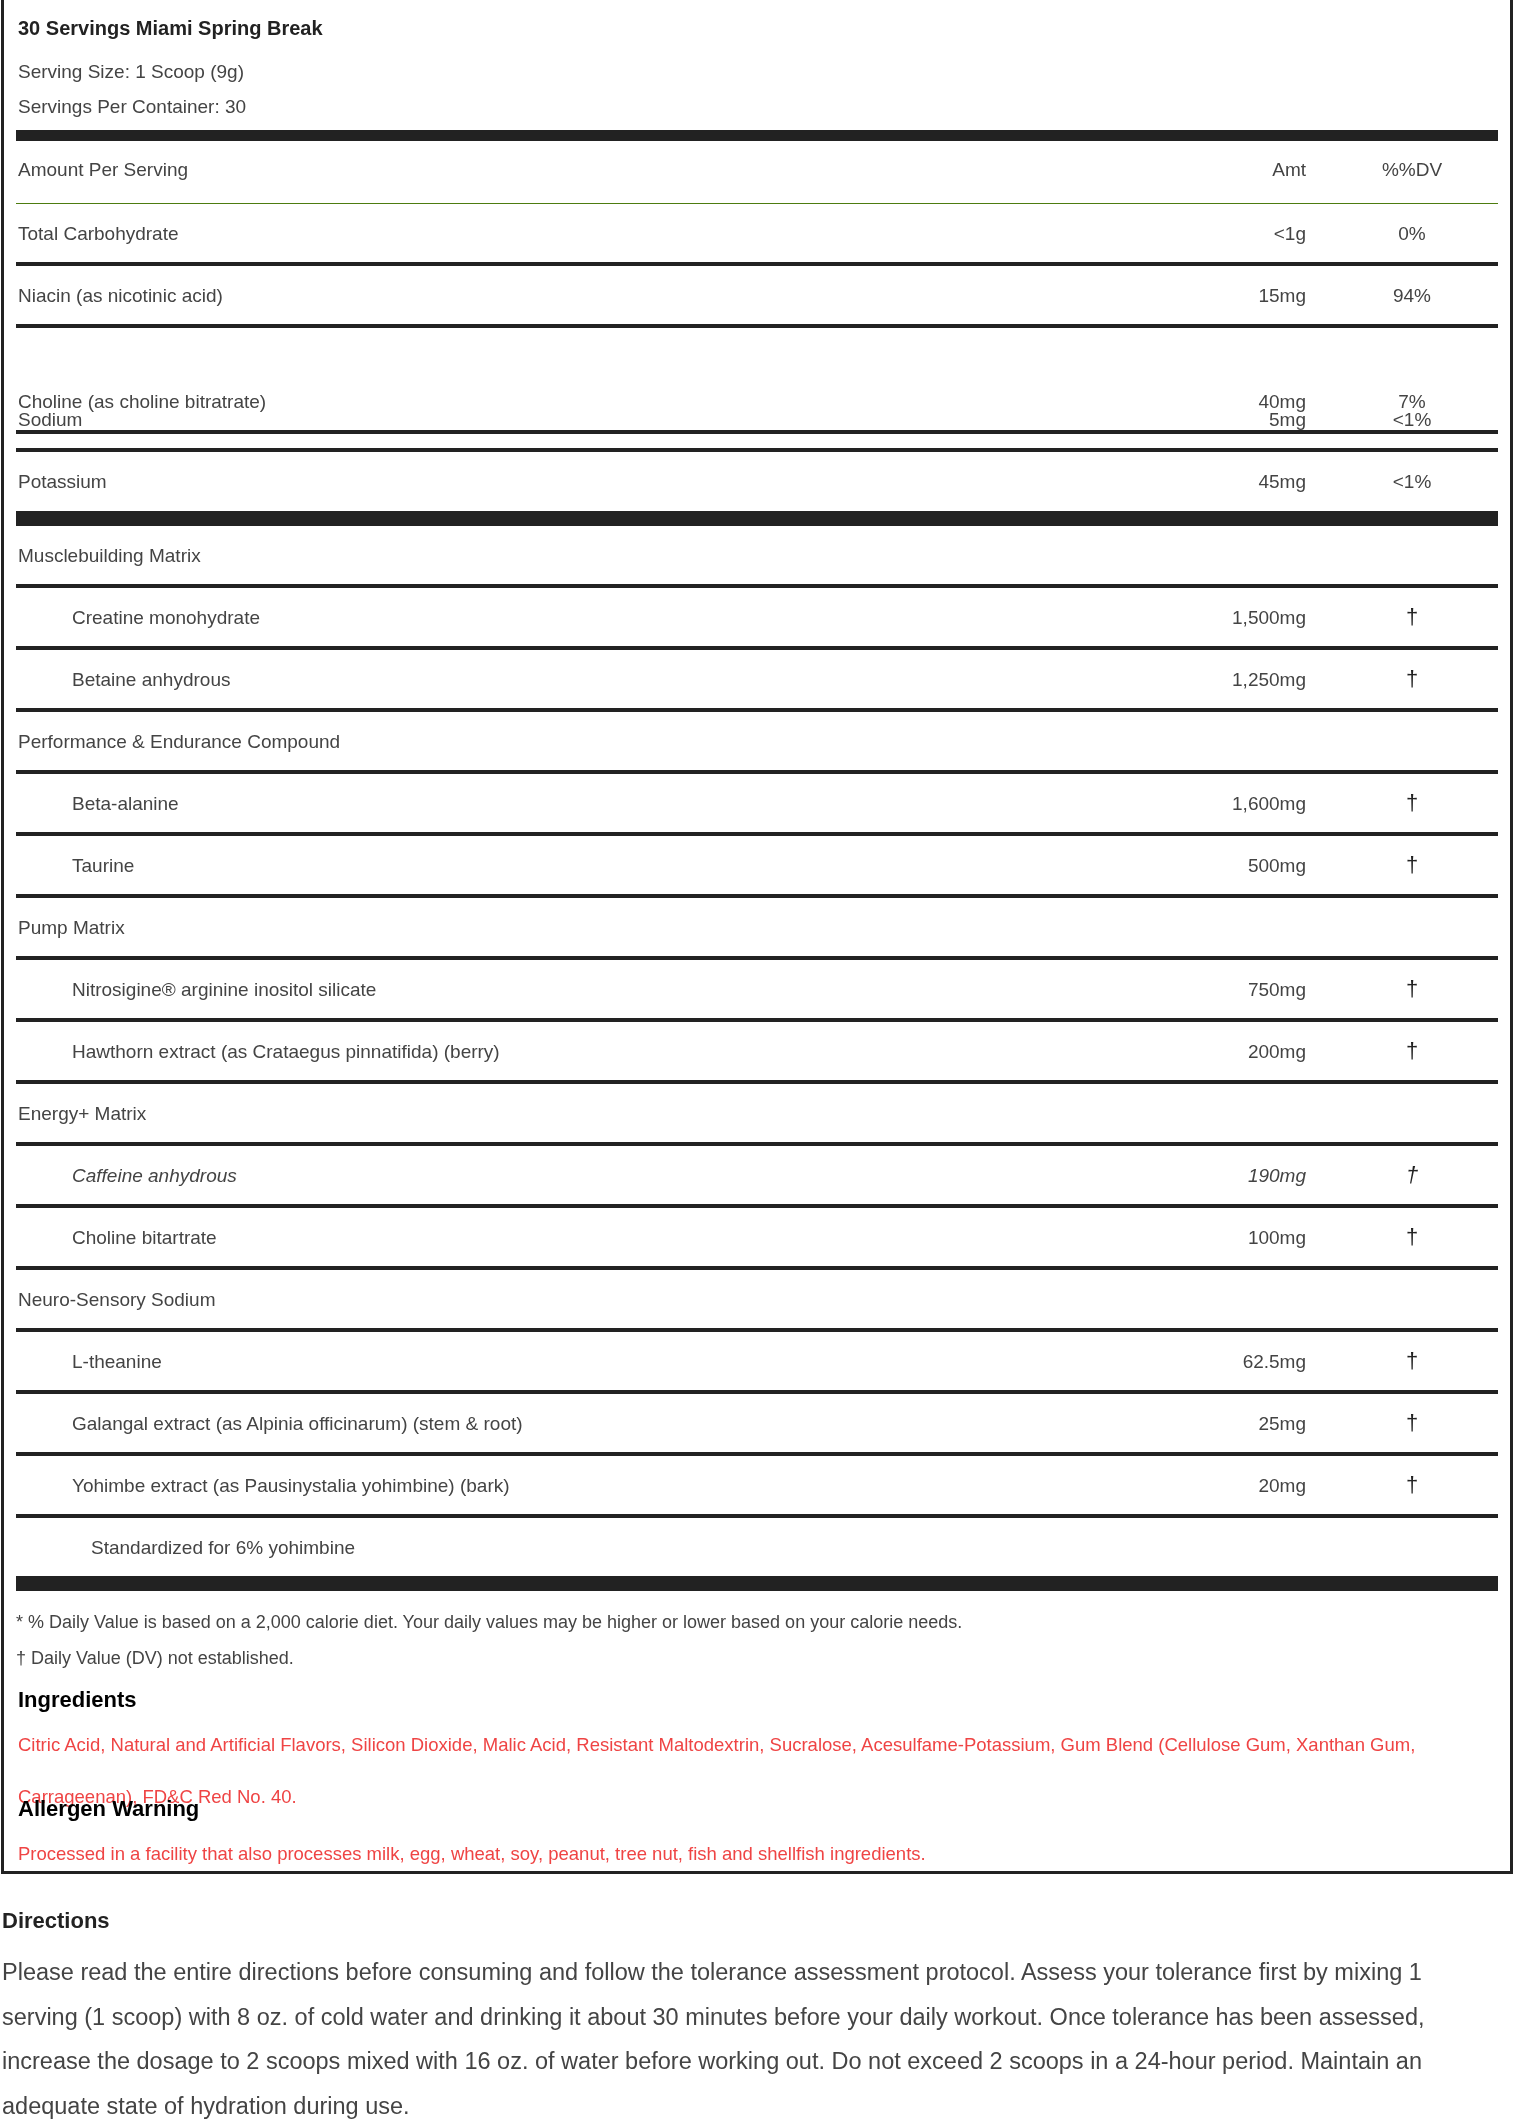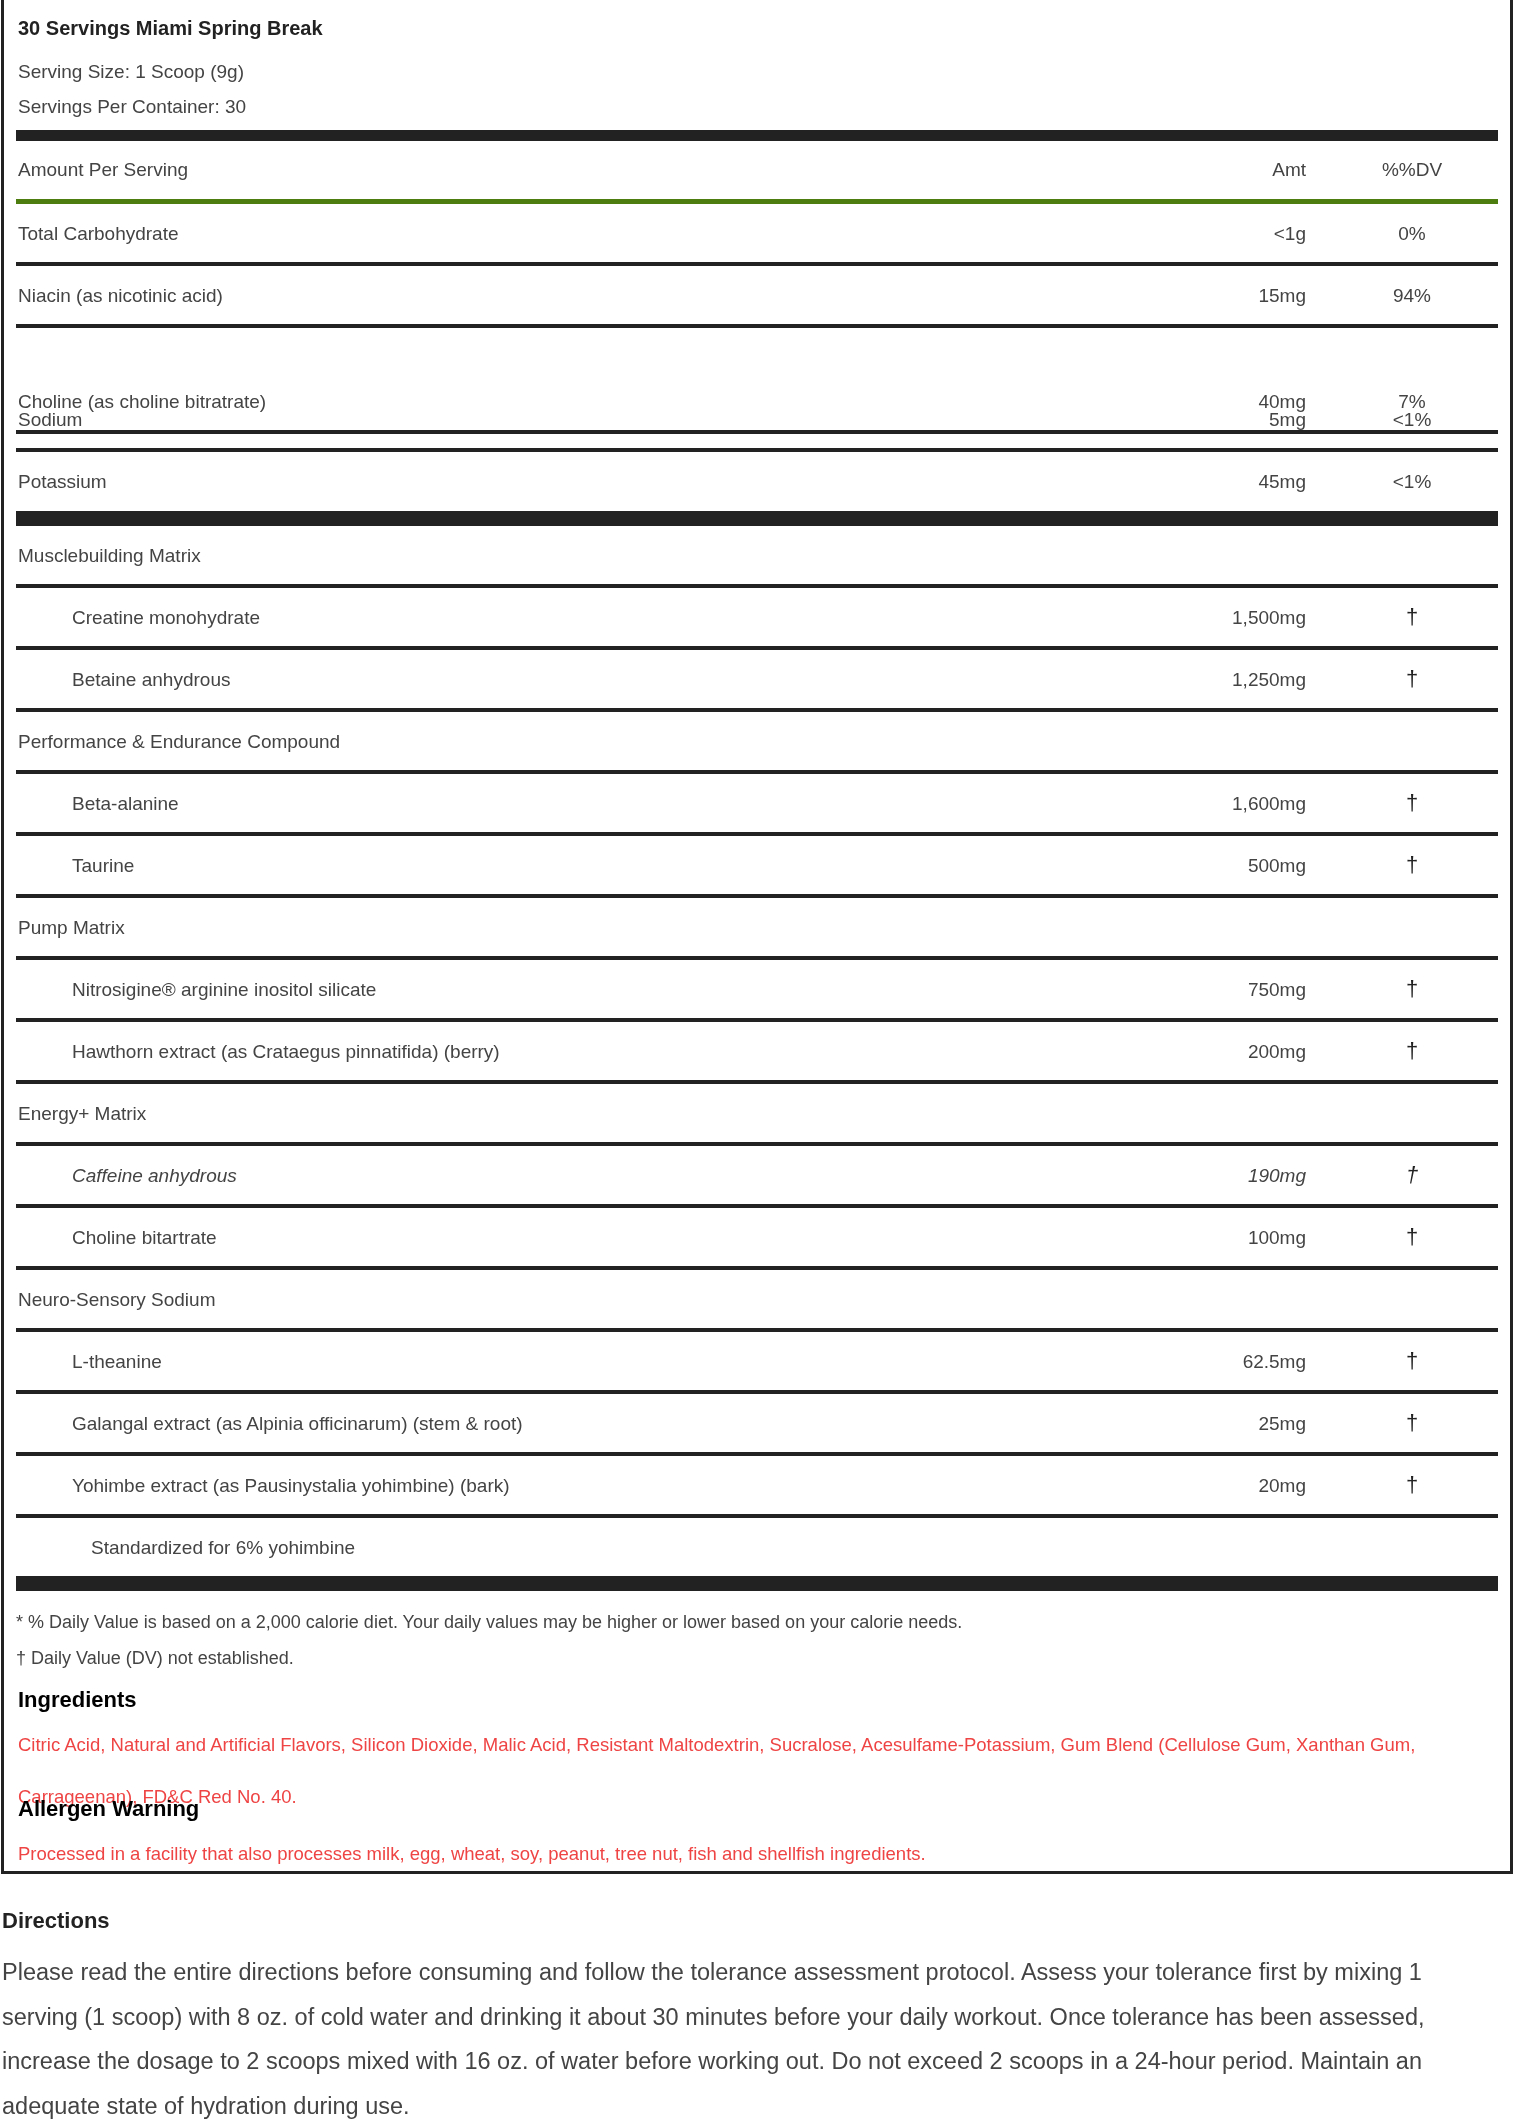--- a/index.html
+++ b/index.html
@@ -29,21 +29,21 @@
     font-size: 19px; color: #444;
   }
   .row.noline { border-bottom: none; }
   .row .name { position: absolute; left: 2px; top: 19px; white-space: nowrap; }
   .row.sub .name { left: 56px; }
   .row.std .name { left: 75px; }
   .row .amt { position: absolute; right: 192px; top: 19px; text-align: right; white-space: nowrap; }
   .row .dv { position: absolute; left: 1331px; width: 130px; top: 19px; text-align: center; white-space: nowrap; }
   .row .dv.dagger { font-size: 22px; top: 16px; color: #222; }
 
-  .header-row { position: absolute; left: 0; right: 0; top: 138px; height: 63px; border-bottom: 5px solid #4d7c0f; font-size: 19px; color: #444; }
+  .header-row { position: absolute; left: 0; right: 0; top: 138px; height: 63px; border-bottom: 1px solid #4d7c0f; font-size: 19px; color: #444; }
   .header-row .name { position: absolute; left: 2px; top: 18px; }
   .header-row .amt { position: absolute; right: 192px; top: 18px; }
   .header-row .dv { position: absolute; left: 1331px; width: 130px; top: 18px; text-align: center; }
 
   .footnote { position: absolute; left: 0; font-size: 18px; color: #444; white-space: nowrap; }
   .section-title { position: absolute; left: 2px; font-size: 22px; font-weight: bold; color: #000000; }
   .para { position: absolute; left: 2px; width: 1470px; font-size: 18.5px; line-height: 52px; color: #ef4444; }
 
   .directions-title { position: absolute; left: 2px; top: 1908px; font-size: 22px; font-weight: bold; color: #222; }
   .directions-text {

